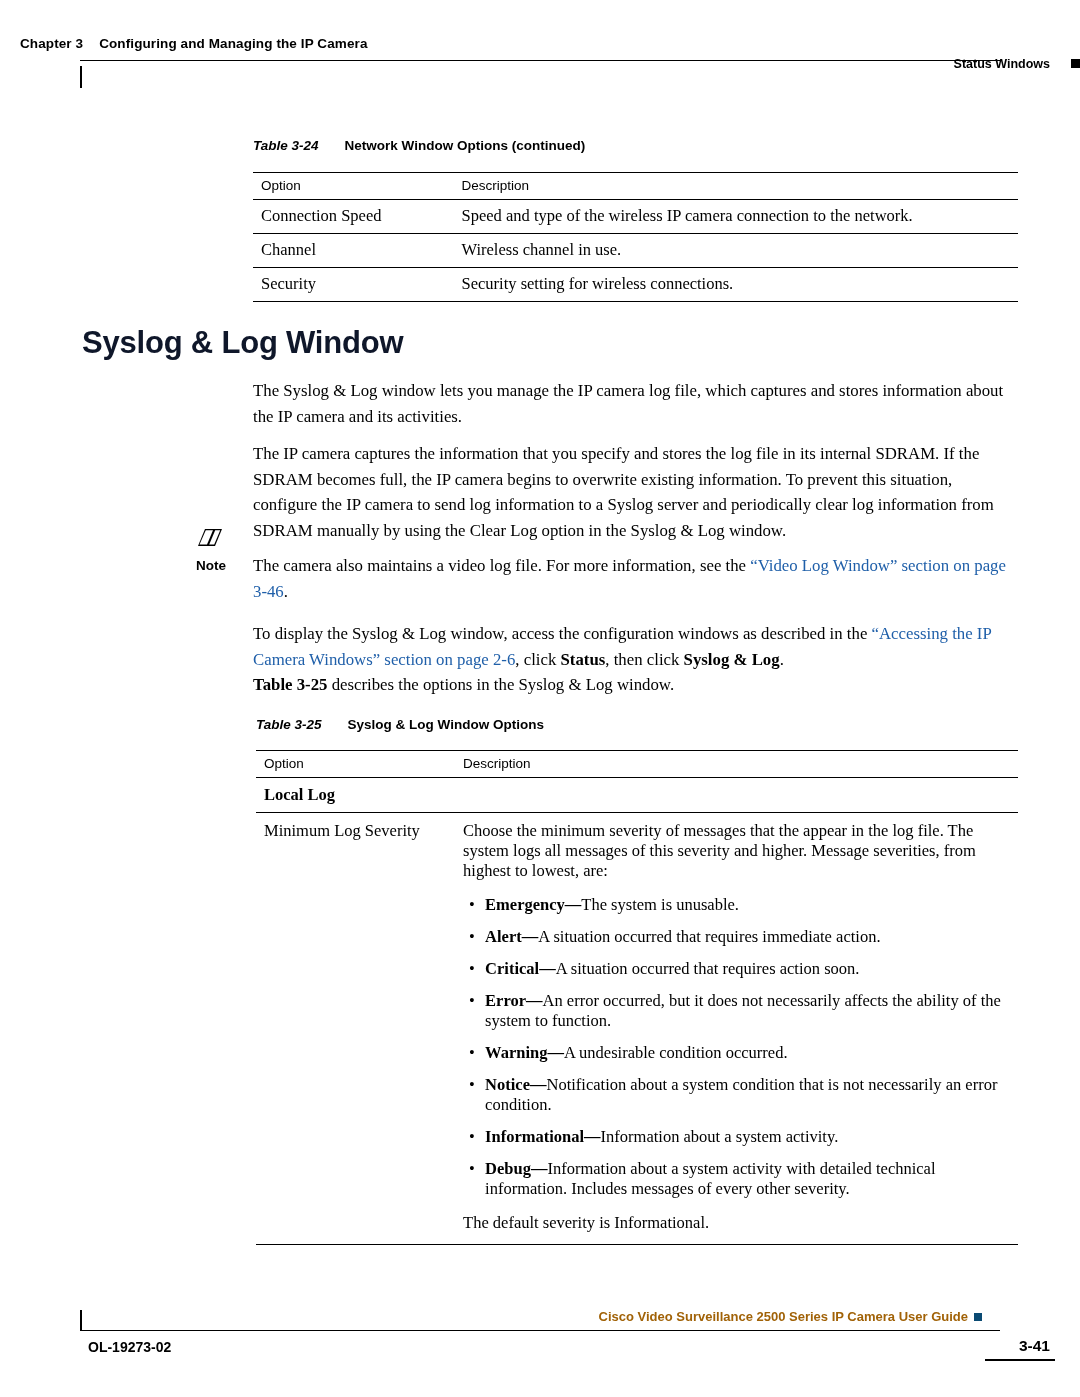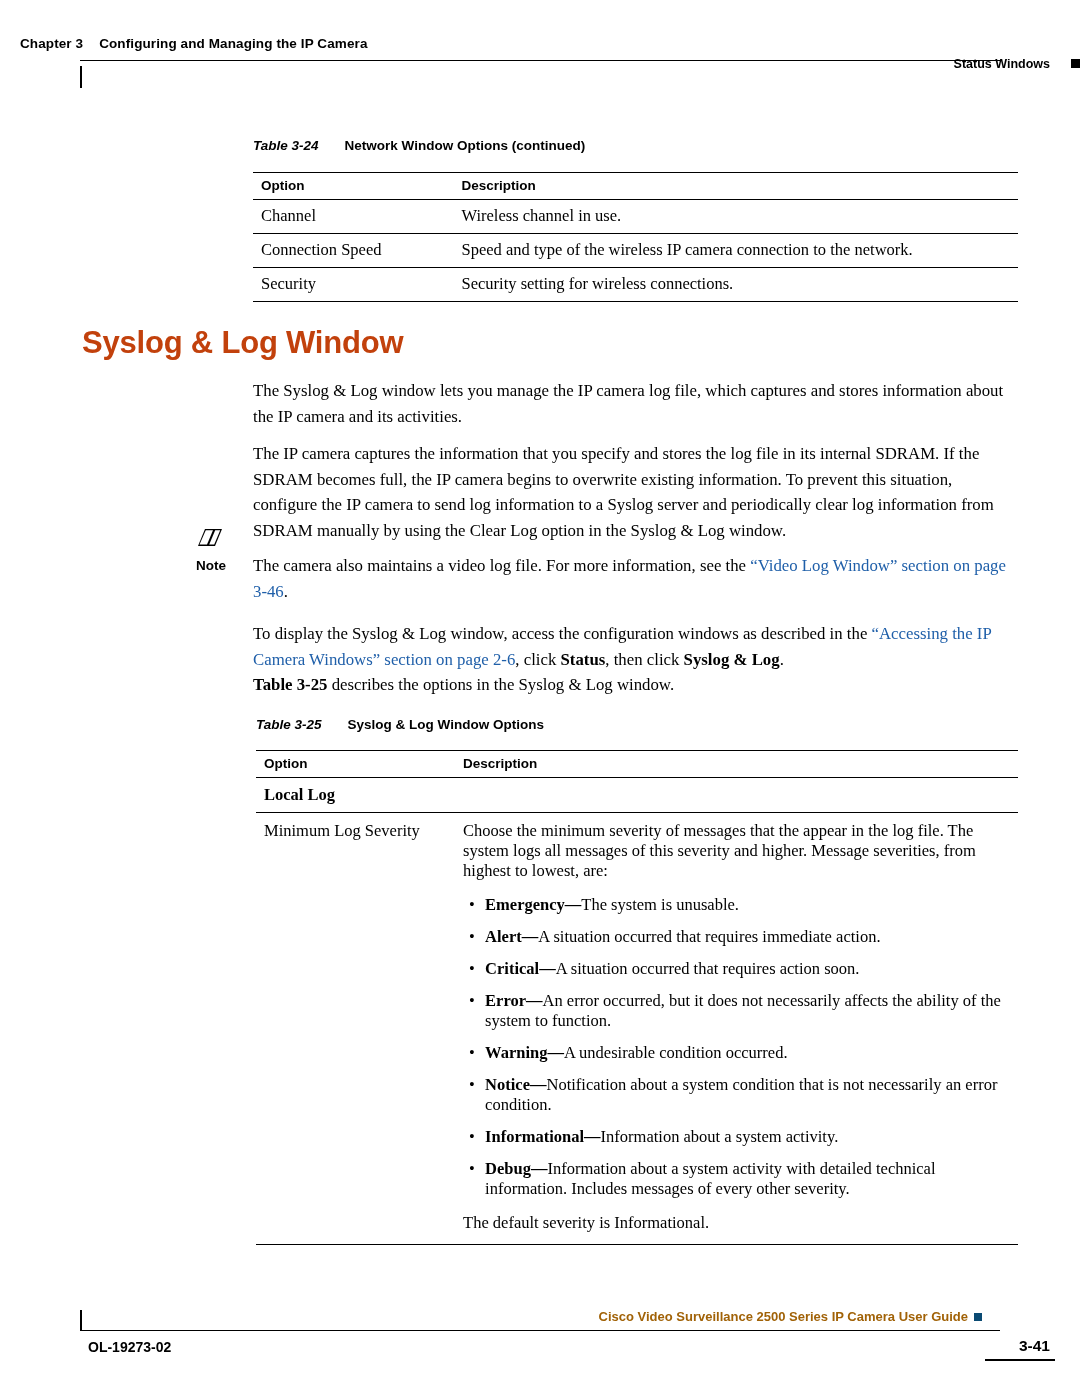--- a/index.html
+++ b/index.html
@@ -103,36 +103,36 @@
     text-align: left;
     vertical-align: top;
     padding: 6px 8px 7px 8px;
   }
   .doc-table .col-opt { width: 190px; }
   .doc-table .col-desc { width: 572px; }
 
   .hdr-row th {
     font-family: "Liberation Sans", sans-serif;
     font-size: 13.5px;
-    font-weight: bold;
+    font-weight: normal;
     padding-top: 5px;
     padding-bottom: 6px;
   }
   .line-top { border-top: 1.6px solid #000; }
   .line-bot { border-bottom: 1px solid #000; }
   .line-thick-bot { border-bottom: 1.6px solid #000; }
   .cellline { border-bottom: 0.8px solid #000; }
 
   
   .h1 {
     position: absolute;
     font-family: "Liberation Sans", sans-serif;
     font-size: 31px;
     font-weight: bold;
-    color: #c2410c;
+    color: #0f172a;
     letter-spacing: -0.2px;
     white-space: nowrap;
   }
 
   
   .para {
     position: absolute;
     font-family: "Liberation Serif", serif;
     font-size: 16.8px;
     line-height: 25.5px;
@@ -243,26 +243,26 @@
     <span class="num">Table 3-24</span><span class="title">Network Window Options (continued)</span>
   </div>
 
   <table class="doc-table" style="left:253px; top:172px; width:765px;">
     <tbody>
         <tr class="hdr-row">
       <th class="col-opt line-top line-bot">Option</th>
       <th class="col-desc line-top line-bot">Description</th>
     </tr>
     <tr>
+      <td class="cellline">Connection Speed</td>
+      <td class="cellline">Speed and type of the wireless IP camera connection to the network.</td>
+    </tr>
+    <tr>
       <td class="cellline">Channel</td>
       <td class="cellline">Wireless channel in use.</td>
-    </tr>
-    <tr>
-      <td class="cellline">Connection Speed</td>
-      <td class="cellline">Speed and type of the wireless IP camera connection to the network.</td>
     </tr>
     <tr>
       <td class="line-thick-bot">Security</td>
       <td class="line-thick-bot">Security setting for wireless connections.</td>
     </tr>
   </tbody>
     </table>
 
   <div class="h1" style="left:82px; top:325px;">Syslog &amp; Log Window</div>
 

